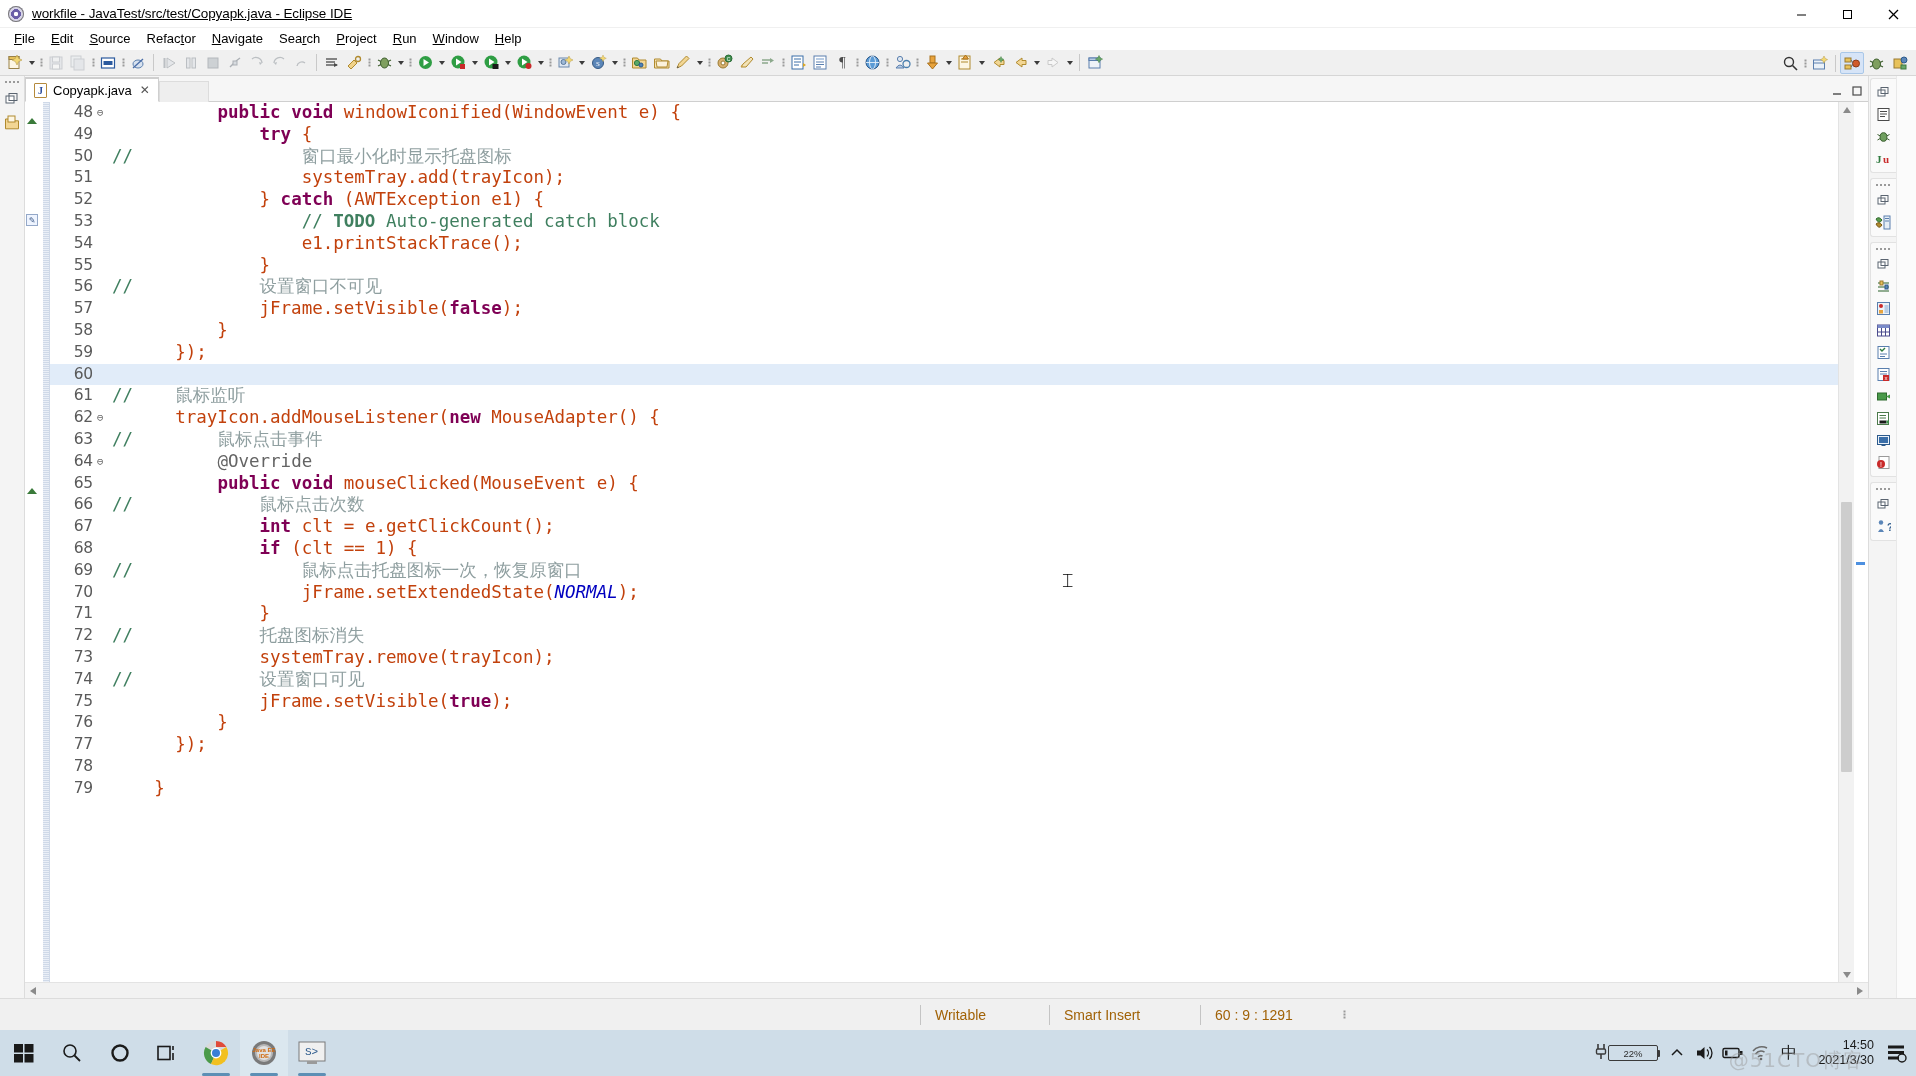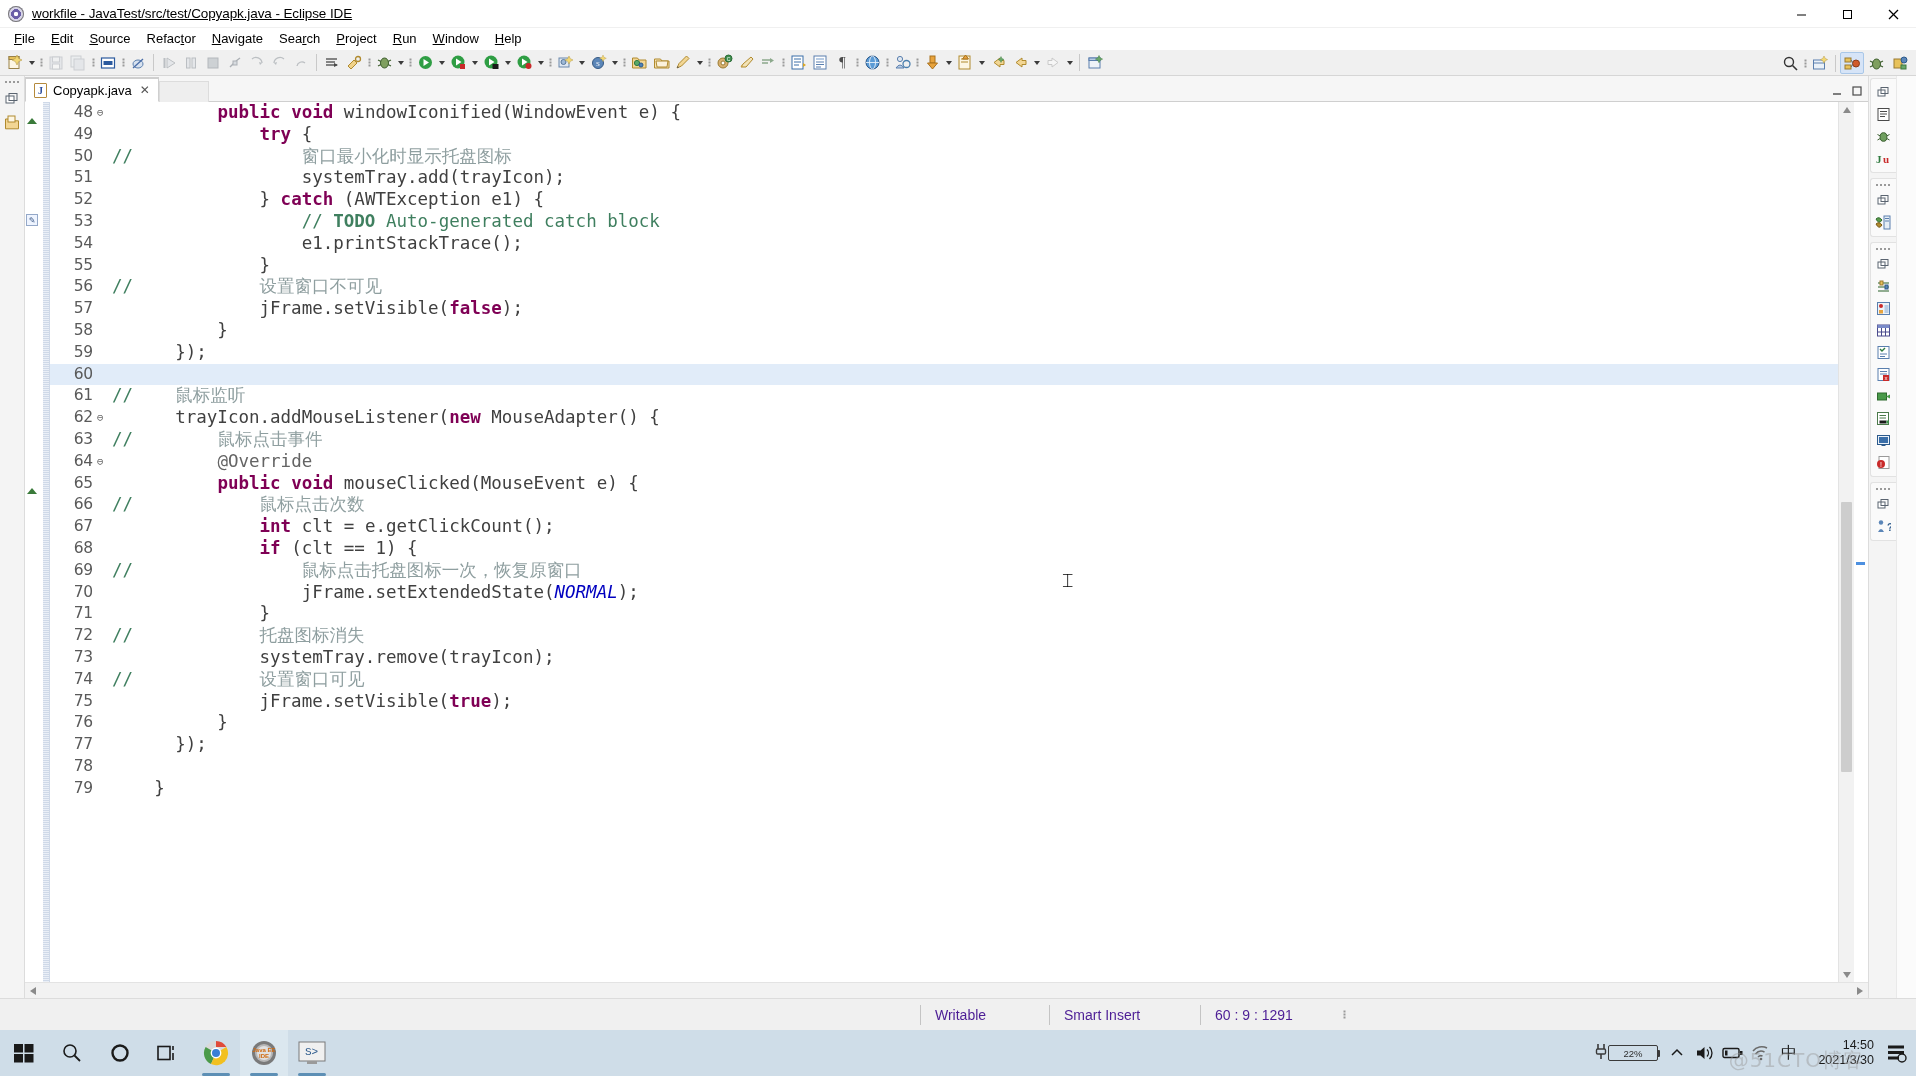--- a/index.html
+++ b/index.html
@@ -120,21 +120,21 @@
     width:16px; flex:none; font-size:11px; color:#6b6b6b; text-align:left; padding-left:1px;
   }
   .srcline{ flex:1; min-width:0; overflow:hidden; }
   
   .kw{ color:#7f0055; font-weight:bold; }
   .cm{ color:#3f7f5f; }
   .cmtodo{ color:#3f7f5f; font-weight:bold; }
   .cn{ color:#8f9fa0; }            
   .ann{ color:#646464; }
   .fld{ color:#0000c0; font-style:italic; font-weight:normal;}
-  .pl{ color:#404040; }
+  .pl{ color:#c2410c; }
   .marker-up{
     position:absolute; left:2px; width:0;height:0;
     border-left:5px solid transparent;border-right:5px solid transparent;
     border-bottom:6px solid #3a7a3a;
   }
   .marker-task{
     position:absolute;left:1px;width:12px;height:12px;background:#eef4ff;
     border:1px solid #94a8c8; font-size:8px;color:#44608c;
     display:flex;align-items:center;justify-content:center;
   }
@@ -170,21 +170,21 @@
     border-radius:3px 0 0 3px; padding:3px 0 4px 0; width:26px; margin-bottom:4px;
   }
   .rd-dots{ width:14px;height:6px;display:flex;justify-content:space-between;align-items:center;}
   .rd-dots i{width:2px;height:2px;background:#9a9a9a;display:block;}
   .rd-ico{ width:20px;height:20px;display:flex;align-items:center;justify-content:center; }
   
   .farcol{ width:20px; background:#fbfbfb; border-left:1px solid #e9e9e9; }
   
   .statusbar{
     height:32px; background:#f0f0f0; border-top:1px solid #dcdcdc;
-    display:flex; align-items:center; font-size:14px; color:#4c1d95;
+    display:flex; align-items:center; font-size:14px; color:#a16207;
   }
   .sb-cell{ padding:0 14px; height:20px; display:flex; align-items:center; }
   .sb-sep{ width:1px;height:20px;background:#c4c4c4; }
   .sb-dots{width:6px;height:18px;display:flex;flex-direction:column;justify-content:center;gap:2px;align-items:center;}
   .sb-dots i{width:1px;height:1px;background:#999;box-shadow:0 0 0 .5px #999;display:block;}
   
   .taskbar{
     height:46px; background:#cfdde8; display:flex; align-items:center; position:relative;
   }
   .tk-btn{

